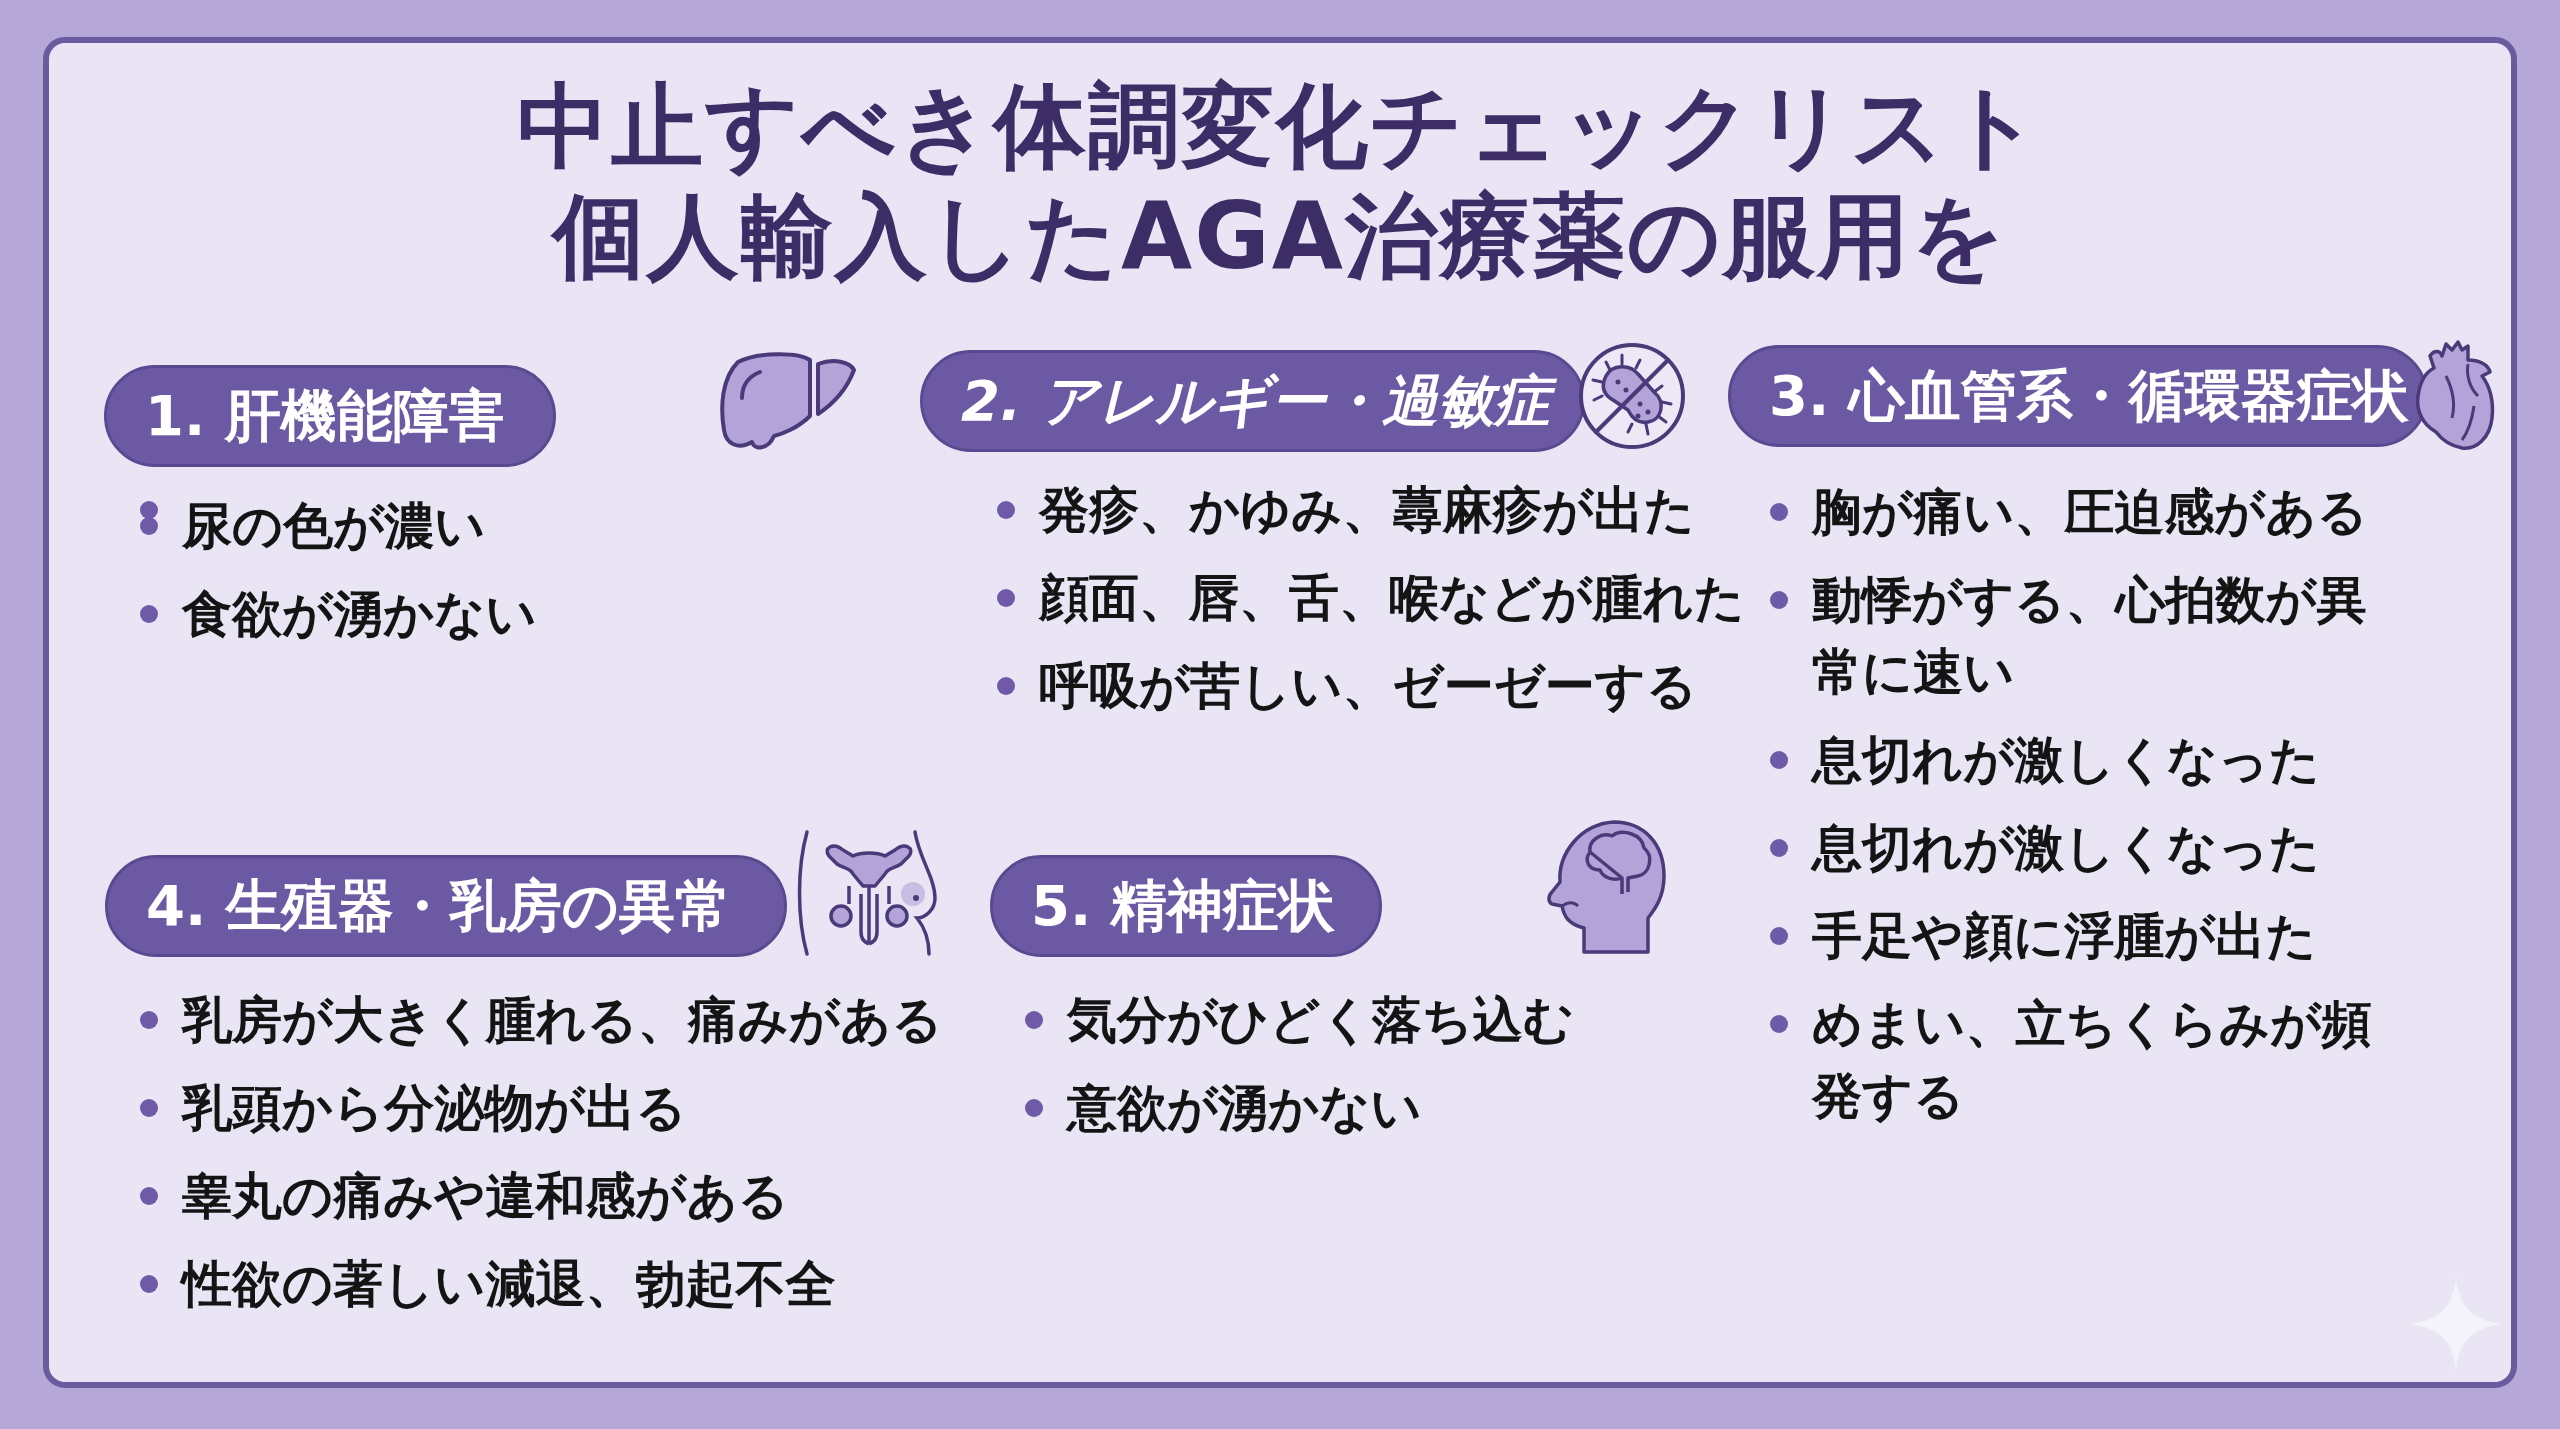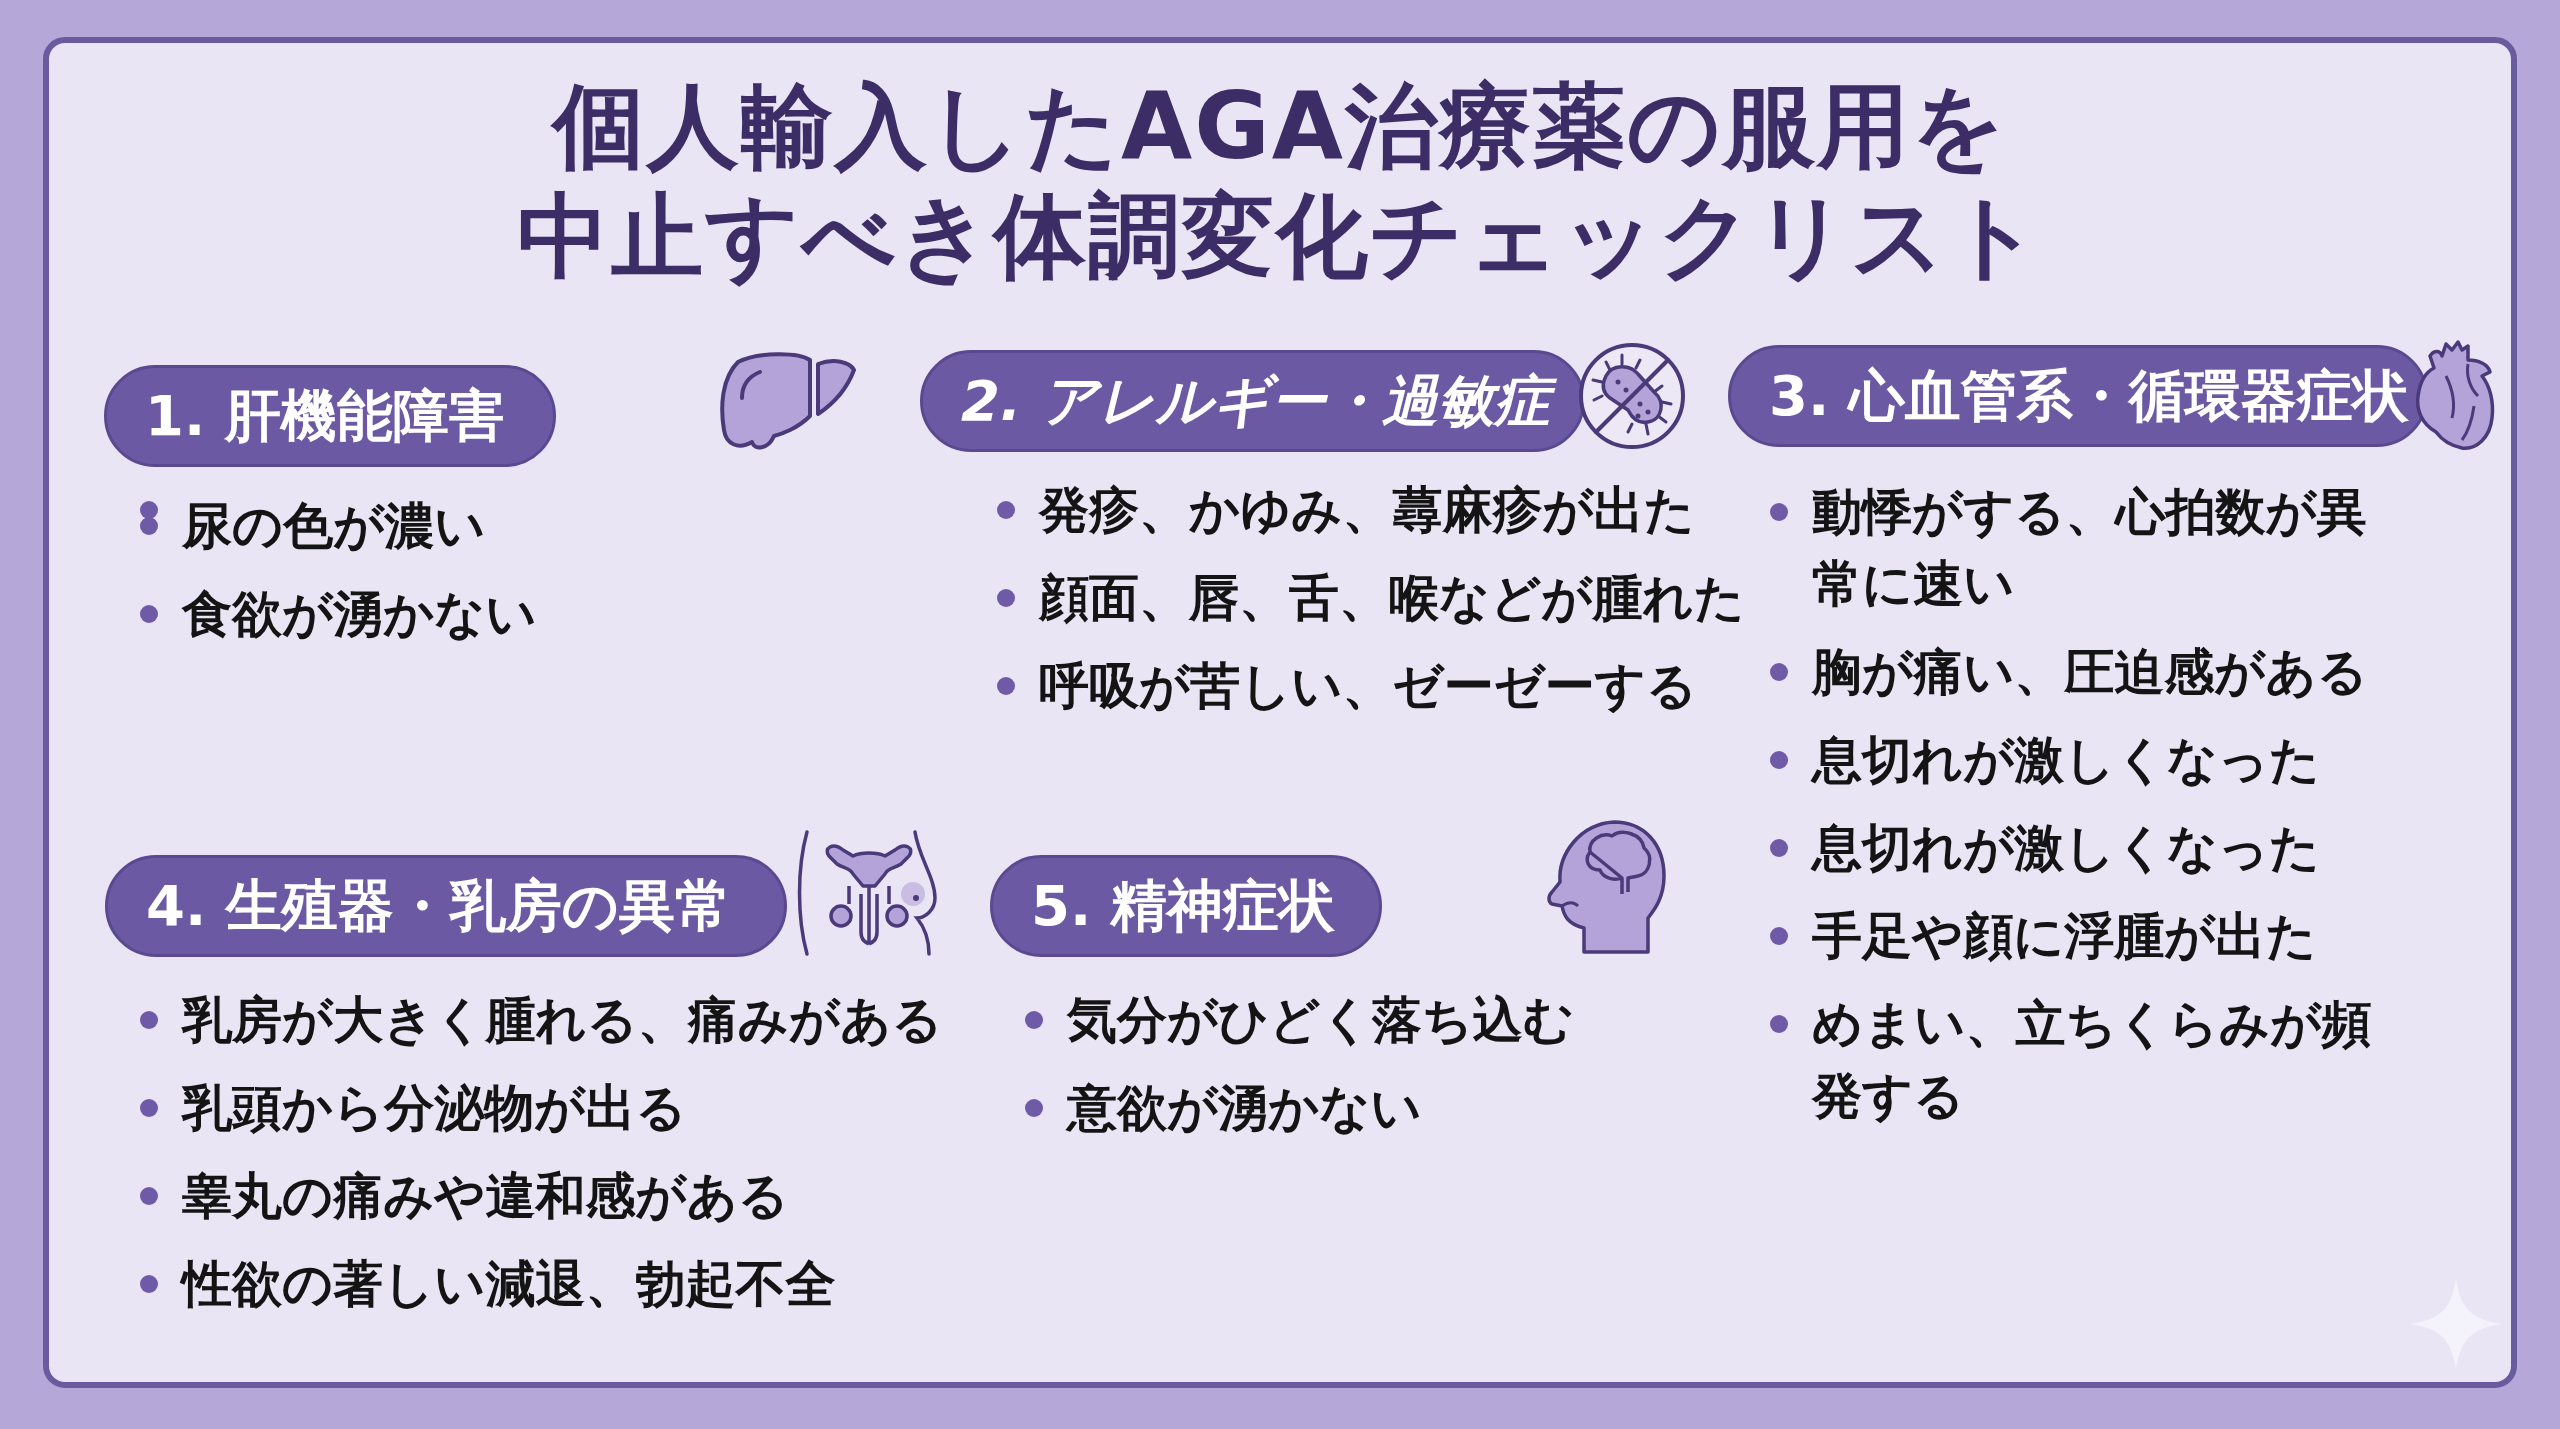--- a/index.html
+++ b/index.html
@@ -37,22 +37,22 @@
   .item.wrap { white-space: normal; }
   .icon { position: absolute; }
   .sparkle { position: absolute; left: 2410px; top: 1278px; width: 92px; height: 92px; }
 </style>
 </head>
 <body>
 
 <div class="card"></div>
 
 <div class="title">
+  <div>中止すべき体調変化チェックリスト</div>
   <div>個人輸入したAGA治療薬の服用を</div>
-  <div>中止すべき体調変化チェックリスト</div>
 </div>
 
 <div class="pill" style="left:104px; top:345px; width:452px;margin-top:20px;">1. 肝機能障害</div>
 <svg class="icon" style="left:718px; top:350px;" width="140" height="104" viewBox="0 0 140 104">
   <path d="M20 12 C40 2 80 2 92 10 L92 66 C80 78 64 84 56 86 C50 100 36 100 34 92 C20 100 8 94 6 80 C2 56 4 28 20 12 Z" fill="#b3a3d9" stroke="#4a3a7a" stroke-width="4" stroke-linejoin="round"></path>
   <path d="M100 14 C116 8 132 12 136 20 C130 36 118 52 100 64 Z" fill="#b3a3d9" stroke="#4a3a7a" stroke-width="4" stroke-linejoin="round"></path>
   <path d="M24 48 C24 34 32 26 42 22" fill="none" stroke="#4a3a7a" stroke-width="4" stroke-linecap="round"></path>
 </svg>
 <ul class="list" style="left:140px; top:474px;">
   <li class="item"><span class="dot"></span></li>
@@ -90,22 +90,22 @@
 </ul>
 
 <div class="pill" style="left:1728px; top:345px; width:700px;">3. 心血管系・循環器症状</div>
 <svg class="icon" style="left:2412px; top:336px;" width="84" height="118" viewBox="0 0 84 118">
   <path d="M30 20 L34 8 L40 14 L46 6 L50 14 L56 10 L56 24 C66 24 76 28 78 36 L70 40 C78 50 82 66 80 82 C78 102 64 114 50 112 C40 110 30 104 24 96 C10 88 4 74 6 60 C8 46 14 36 22 32 L18 20 C22 14 28 14 30 20 Z" fill="#b3a3d9" stroke="#4a3a7a" stroke-width="3.5" stroke-linejoin="round"></path>
   <path d="M34 40 C40 52 44 66 40 82" fill="none" stroke="#4a3a7a" stroke-width="3"></path>
   <path d="M56 28 C54 40 58 52 66 60" fill="none" stroke="#4a3a7a" stroke-width="3"></path>
   <path d="M62 70 C60 84 56 96 50 104" fill="none" stroke="#4a3a7a" stroke-width="3"></path>
 </svg>
 <ul class="list" style="left:1770px; top:476px; width:700px;">
+  <li class="item"><span class="dot"></span><span>胸が痛い、圧迫感がある</span></li>
   <li class="item wrap" style="width:560px;"><span class="dot"></span><span>動悸がする、心拍数が異常に速い</span></li>
-  <li class="item"><span class="dot"></span><span>胸が痛い、圧迫感がある</span></li>
   <li class="item"><span class="dot"></span><span>息切れが激しくなった</span></li>
   <li class="item"><span class="dot"></span><span>息切れが激しくなった</span></li>
   <li class="item"><span class="dot"></span><span>手足や顔に浮腫が出た</span></li>
   <li class="item wrap" style="width:560px;"><span class="dot"></span><span>めまい、立ちくらみが頻発する</span></li>
 </ul>
 
 <div class="pill" style="left:105px; top:855px; width:682px;">4. 生殖器・乳房の異常</div>
 <svg class="icon" style="left:795px; top:828px;" width="148" height="130" viewBox="0 0 148 130">
   <path d="M12 4 C2 40 2 90 12 126" fill="none" stroke="#4a3a7a" stroke-width="3.5" stroke-linecap="round"></path>
   <path d="M120 4 C124 30 140 50 140 70 C140 82 130 90 122 90 C130 100 134 112 134 126" fill="none" stroke="#4a3a7a" stroke-width="3.5" stroke-linecap="round"></path>

